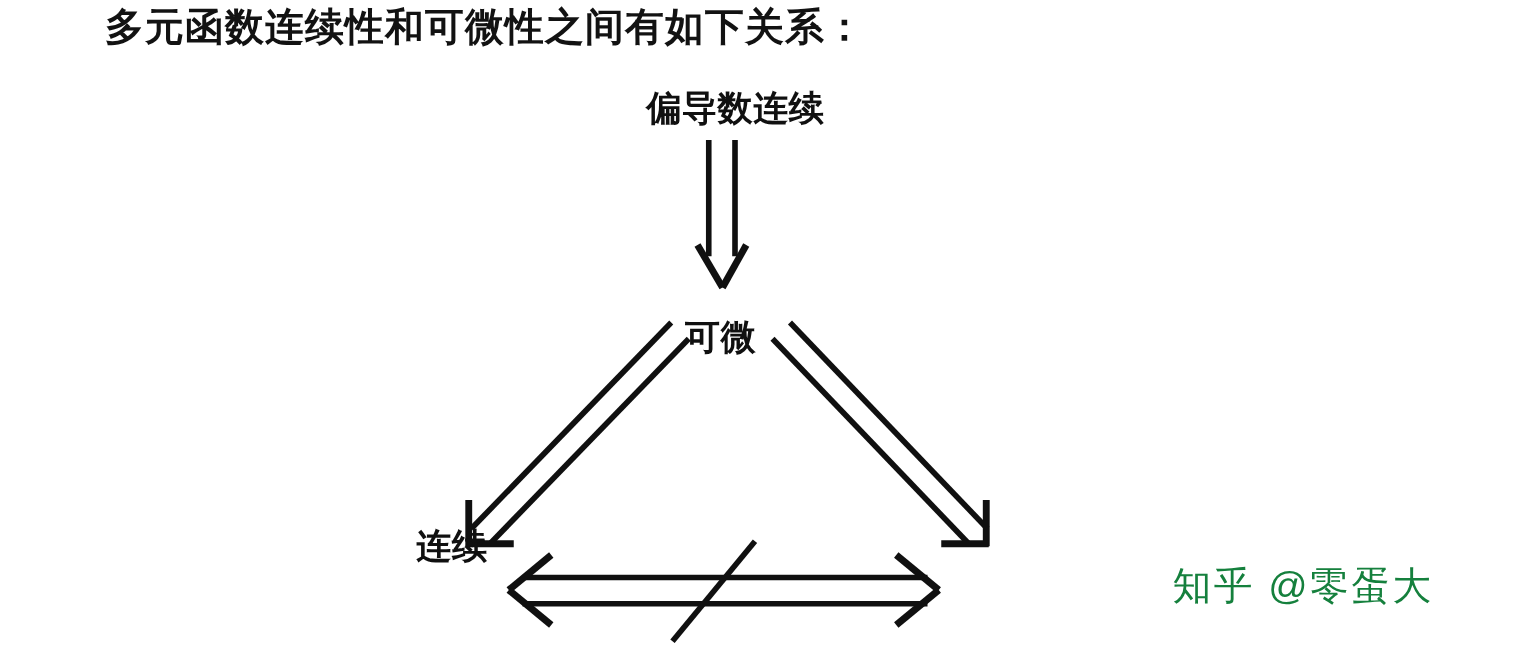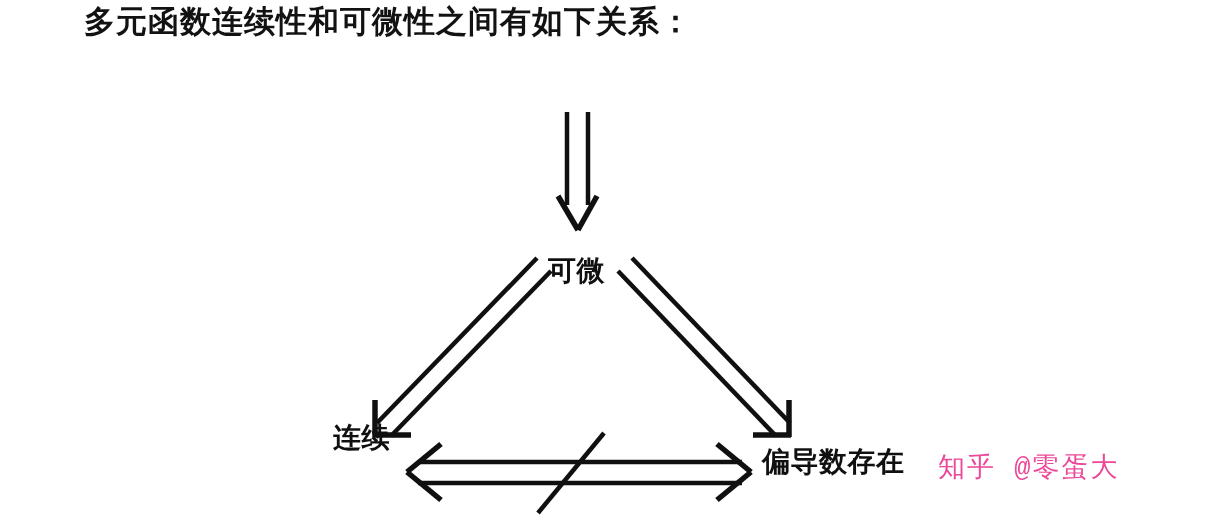--- a/index.html
+++ b/index.html
@@ -53,26 +53,26 @@
   .node-top        { left: 517px; top: 71px; }
   .node-middle     { left: 548px; top: 254px; }
   .node-bottomleft { left: 333px; top: 421px; }
   .node-bottomright{ left: 762px; top: 445px; }
 
   
   .watermark {
     position: absolute;
     left: 938px;
     top: 449px;
-    font-size: 27px;
+    font-size: 31px;
     line-height: 40px;
-    color: #ec4899;
+    color: #15803d;
     white-space: nowrap;
     letter-spacing: 2px;
-    font-family: Liberation Mono, monospace;
+    font-family: Liberation Sans, sans-serif;
     user-select: none;
   }
 </style>
 </head>
 <body>
 
 <div id="page">
 
   <div class="title">多元函数连续性和可微性之间有如下关系：</div>
 
@@ -123,22 +123,22 @@
         <line x1="441" y1="500" x2="407" y2="472" stroke-width="5.5"></line>
 
         <line x1="717" y1="444" x2="751" y2="472" stroke-width="5.5"></line>
         <line x1="717" y1="500" x2="751" y2="472" stroke-width="5.5"></line>
       </g>
 
       <line x1="538" y1="513" x2="604" y2="433" stroke-width="4.5"></line>
     </g>
   </svg>
 
+  <div class="node-label node-top">偏导数连续</div>
 
   <div class="node-label node-middle">可微</div>
 
   <div class="node-label node-bottomleft">连续</div>
 
-  <div class="node-label node-bottomright">偏导数存在</div>
 
   <div class="watermark">知乎 @零蛋大</div>
 
 </div>
 
 </body></html>

